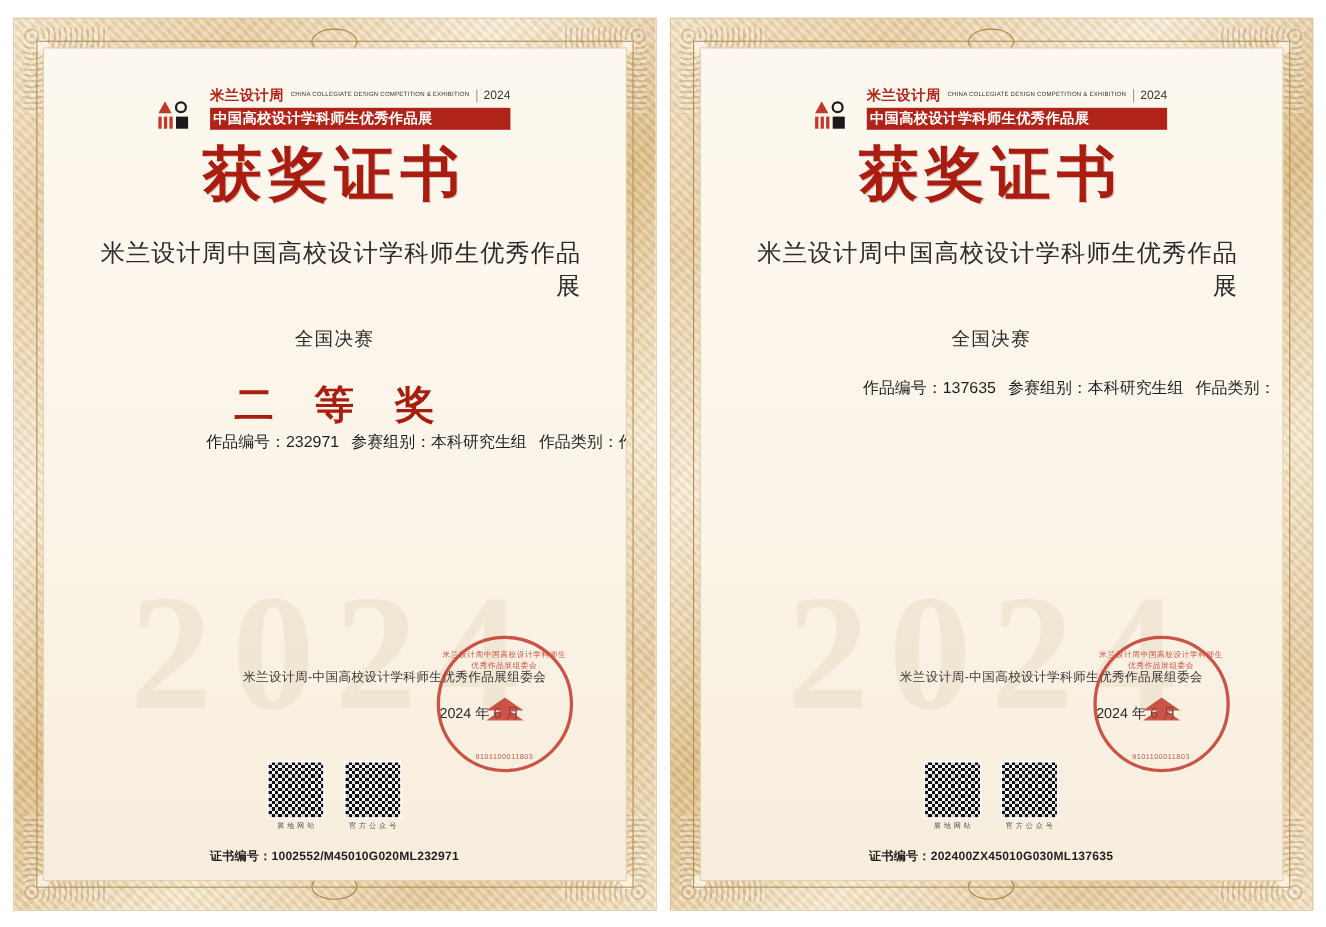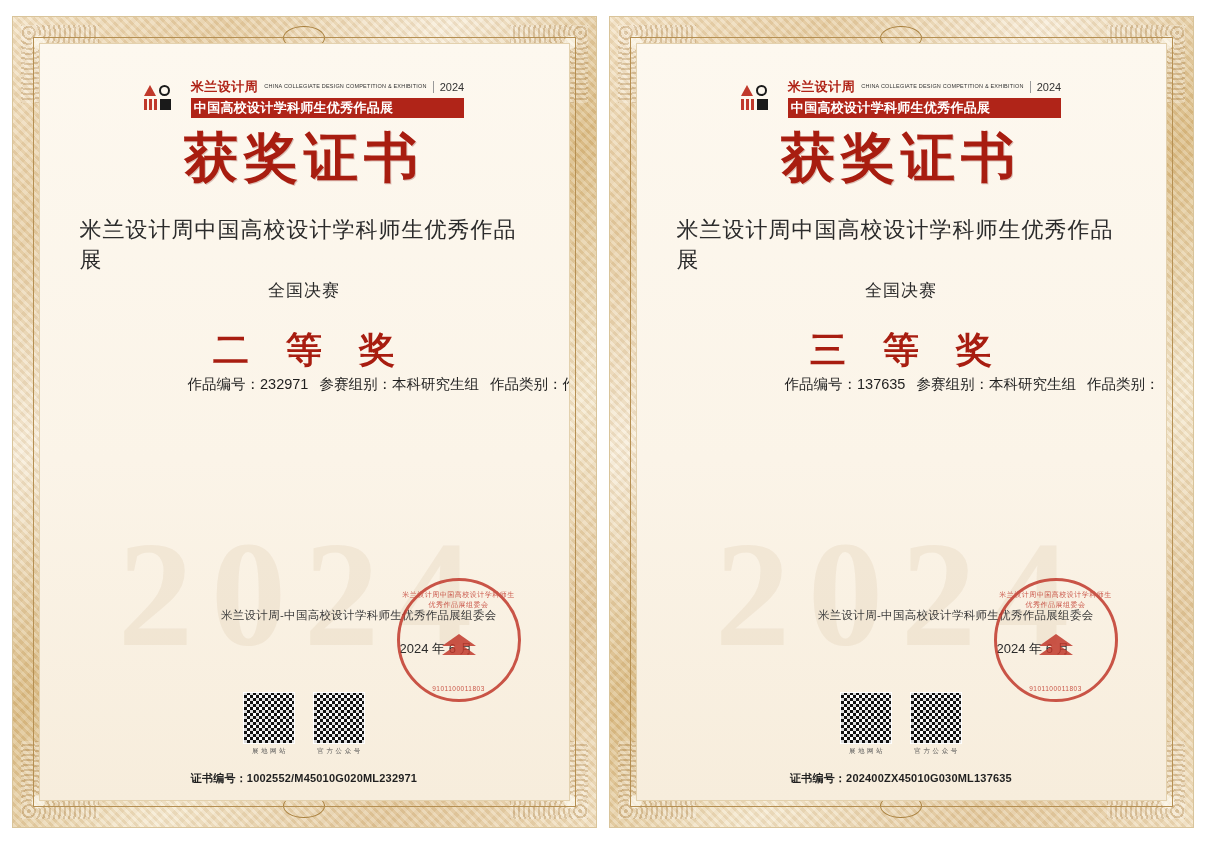--- a/index.html
+++ b/index.html
@@ -112,21 +112,21 @@
   }
 
   
   .logo-row {
     display: flex;
     justify-content: center;
     margin-bottom: 4px;
   }
   .logo {
     display: flex;
-    align-items: center;
+    align-items: flex-end;
     gap: 20px;
   }
   .logo-marks {
     display: flex;
     flex-direction: column;
     gap: 2px;
   }
   .mark-line { display: flex; align-items: center; gap: 3px; height: 12px; }
   .tri {
     width: 0; height: 0;
@@ -169,25 +169,25 @@
     text-align: center;
     font-family: "Liberation Serif", serif;
     font-size: 54px;
     font-weight: bold;
     color: #a81d10;
     letter-spacing: 6px;
     margin: 4px 0 20px 0;
     text-shadow: 1px 1px 0 rgba(120,20,10,.25);
   }
   .exhibit-name {
-    text-align: left;
+    text-align: right;
     font-size: 22px;
     color: #2b2b2b;
     letter-spacing: 1px;
-    margin-bottom: 4px;
+    margin-bottom: 22px;
   }
   .stage {
     text-align: center;
     font-size: 17px;
     color: #2b2b2b;
     letter-spacing: 1px;
     margin-bottom: 24px;
   }
   .prize {
     text-align: center;
@@ -462,21 +462,20 @@
                 <span class="year-div">2024</span>
               </div>
               <div class="logo-text-line2">中国高校设计学科师生优秀作品展</div>
             </div>
           </div>
         </div>
 
         <div class="award-title">获奖证书</div>
         <div class="exhibit-name">米兰设计周中国高校设计学科师生优秀作品展</div>
         <div class="stage">全国决赛</div>
-        <div class="prize">三 等 奖</div>
 
         <div class="fields">
           <div class="field-row">
             <span class="field-label">作品编号：</span>
             <span class="field-value">137635</span>
           </div>
           <div class="field-row">
             <span class="field-label">参赛组别：</span>
             <span class="field-value">本科研究生组</span>
           </div>

